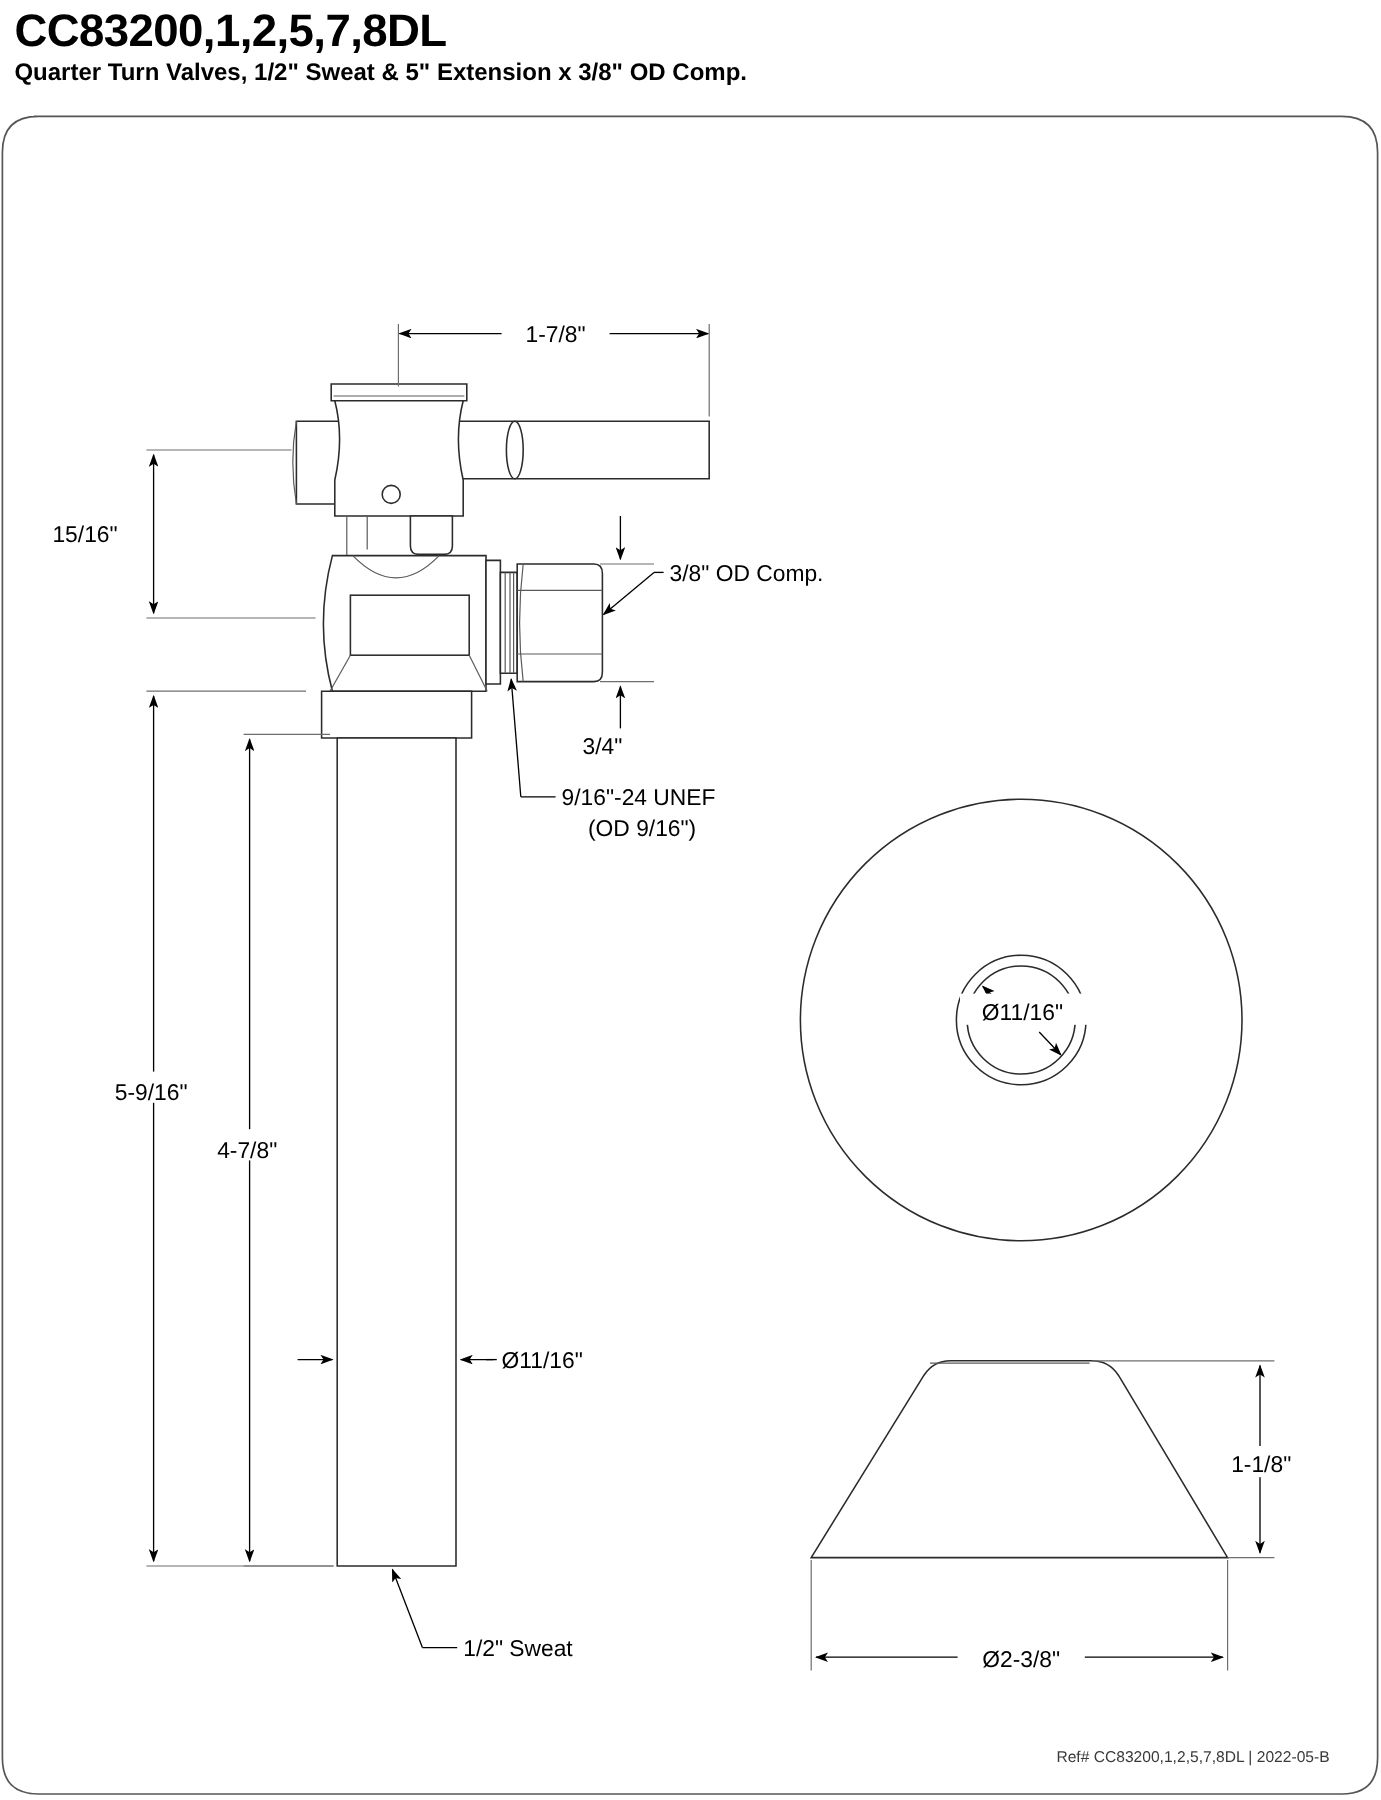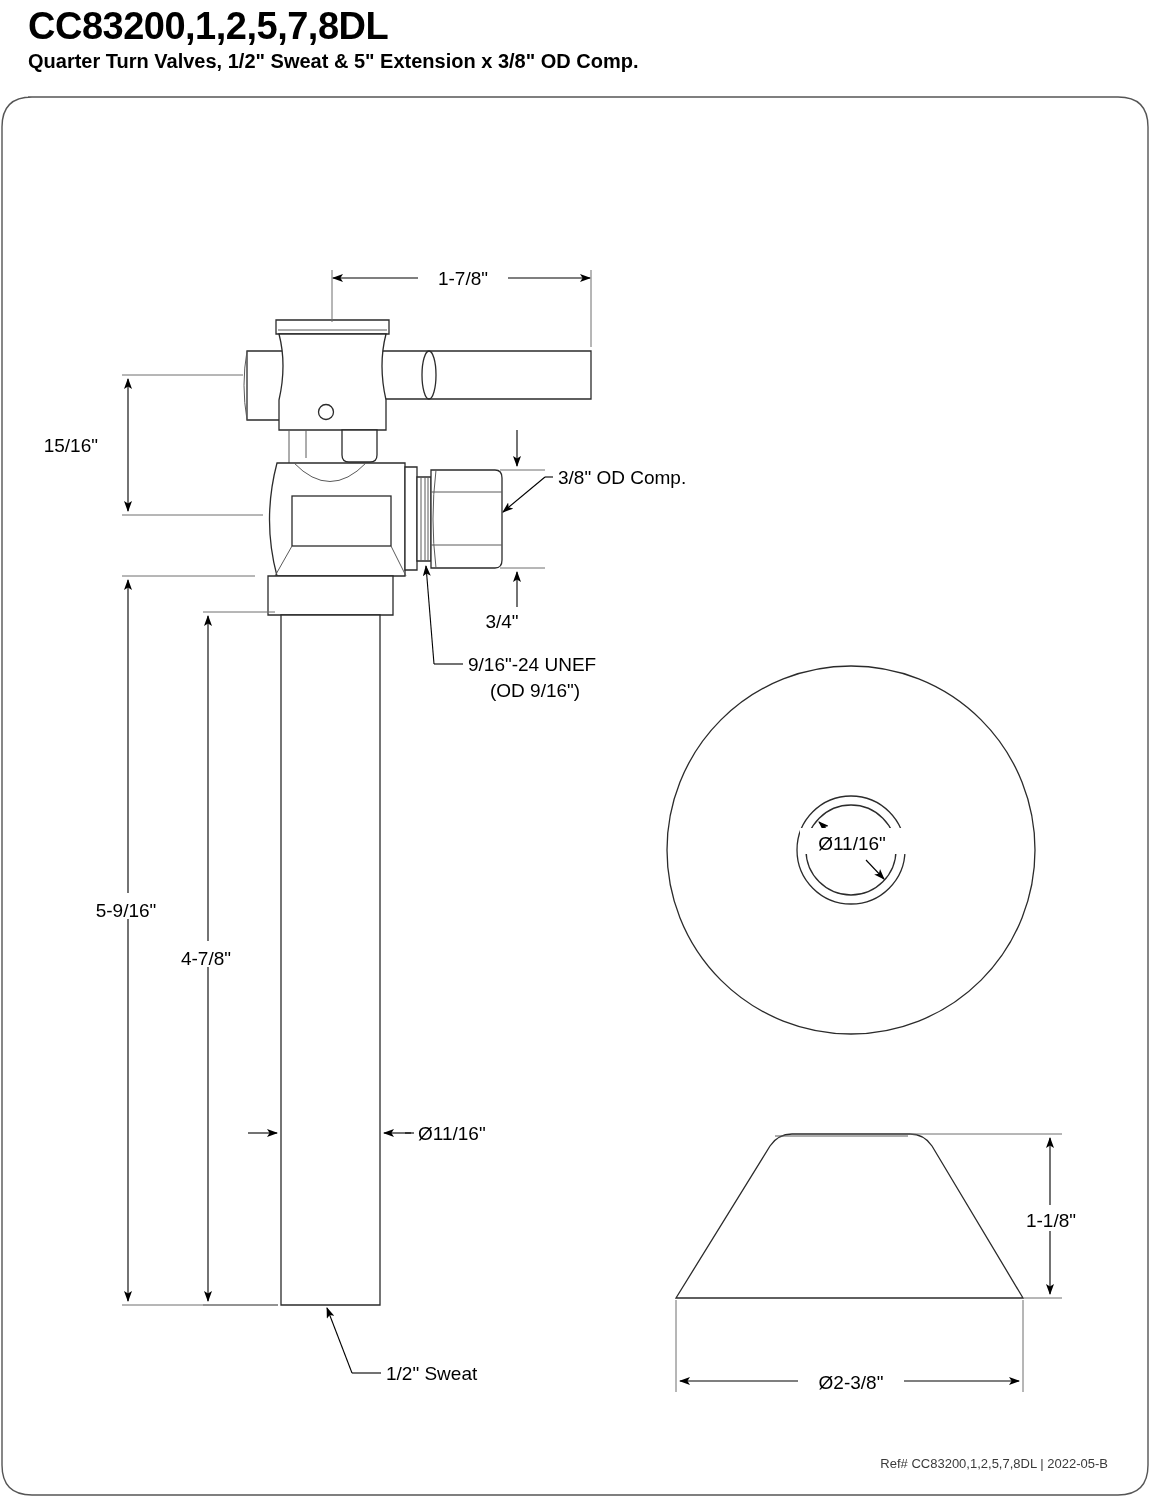--- a/index.html
+++ b/index.html
@@ -14,21 +14,21 @@
     font-family: "Liberation Sans", sans-serif;
     color: #000000;
     overflow: hidden;
   }
   .sheet {
     position: absolute;
     inset: 0;
   }
   .title-block {
     position: absolute;
-    left: 28px;
+    left: 12px;
     top: 4px;
     width: 1100px;
   }
   .doc-title {
     font-family: "Liberation Sans", sans-serif;
     font-size: 38px;
     font-weight: bold;
     letter-spacing: -0.5px;
     line-height: 44px;
     margin: 0;

